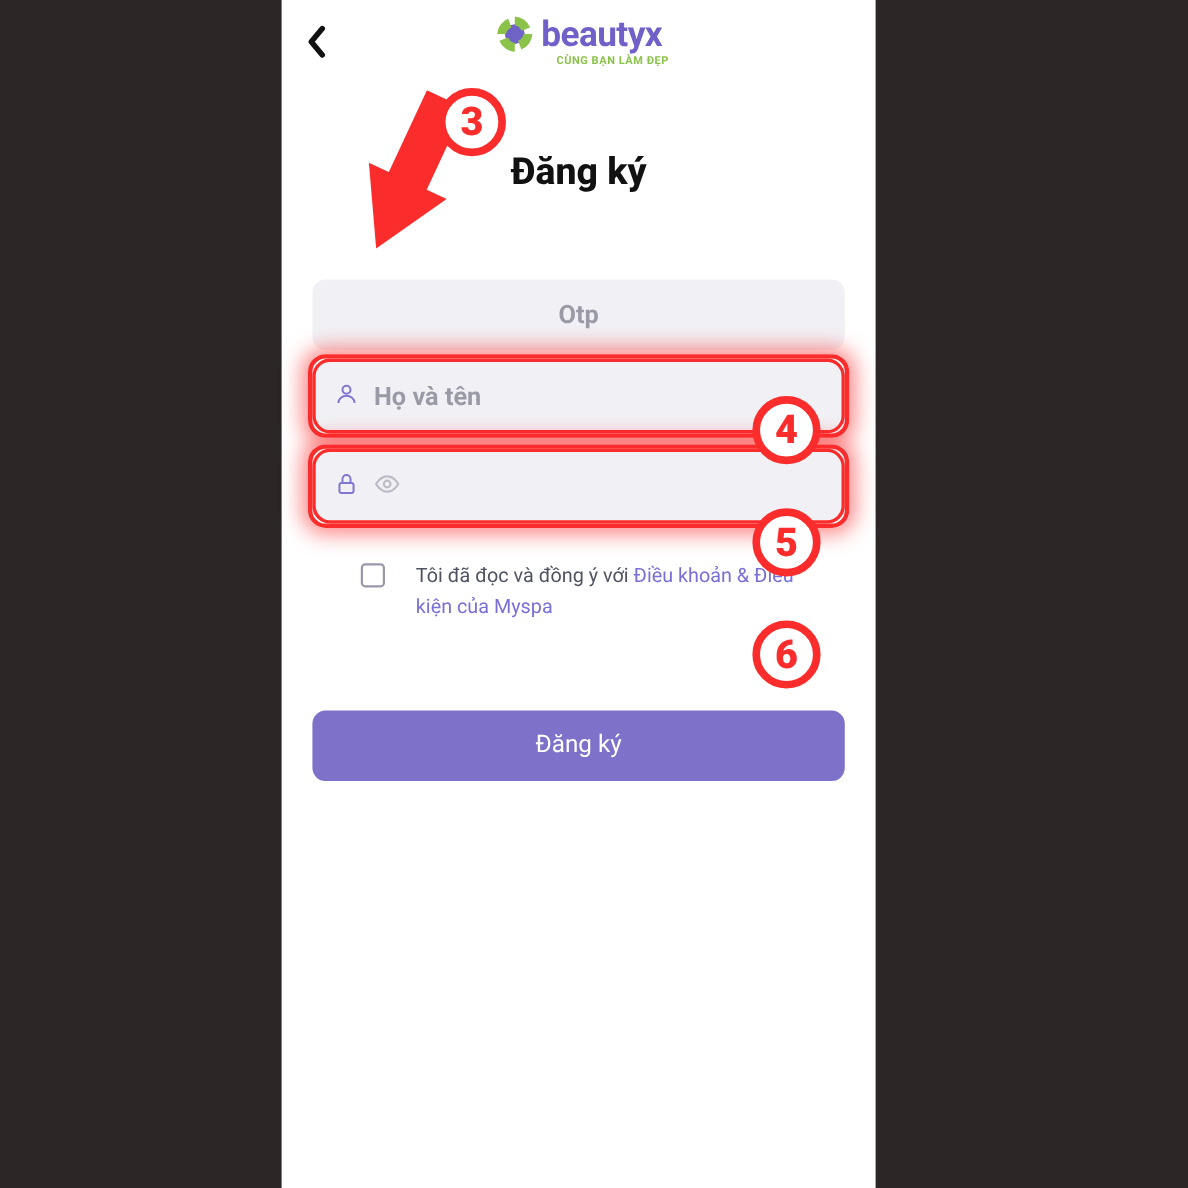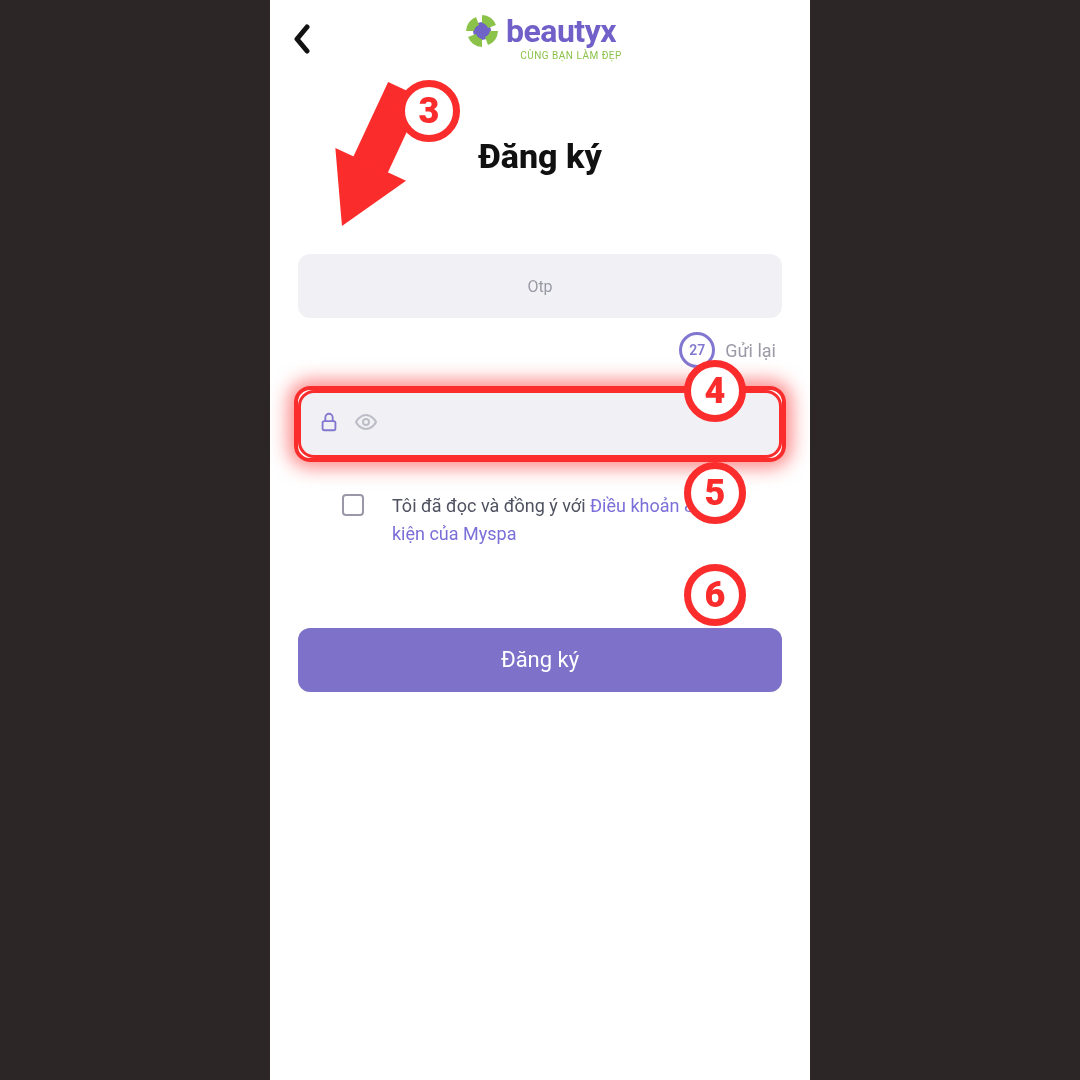--- a/index.html
+++ b/index.html
@@ -1,31 +1,31 @@
 <!DOCTYPE html>
 <html><head>
 <meta charset="utf-8">
 <style>
   *{box-sizing:border-box;margin:0;padding:0;font-family:-apple-system,BlinkMacSystemFont,'Segoe UI',Roboto,Arial,sans-serif;}
   body{background:#2c2626;width:1080px;height:1080px;overflow:hidden;position:relative;}
-  .phone{position:absolute;left:270px;top:0;width:540px;height:1080px;background:#fff;padding:0 16px;}
+  .phone{position:absolute;left:256px;top:0;width:540px;height:1080px;background:#fff;padding:0 16px;}
   .topbar{display:flex;align-items:center;justify-content:center;height:74px;position:relative;}
   .back{position:absolute;left:6px;top:22px;font-size:34px;font-weight:900;}
   .logo{display:flex;flex-direction:column;align-items:center;line-height:1;}
   .logo-row{display:flex;align-items:center;gap:6px;}
   .logo-mark{width:36px;height:36px;position:relative;}
   .logo-mark svg{display:block;}
   .logo-word{font-size:32px;font-weight:700;color:#7060c8;letter-spacing:-.5px;}
   .logo-word .x{color:#7060c8;}
-  .logo-tag{font-size:10px;font-weight:400;color:#8bc34a;letter-spacing:.5px;margin-top:2px;margin-left:62px;}
+  .logo-tag{font-size:10px;font-weight:700;color:#8bc34a;letter-spacing:.5px;margin-top:2px;margin-left:62px;}
   .title{text-align:center;font-size:34px;font-weight:800;color:#111;margin-top:62px;margin-bottom:78px;}
   .form{padding:0 12px;}
   .field{background:#f1f1f5;border-radius:12px;height:64px;display:flex;align-items:center;padding:0 20px;margin-bottom:0;}
   .field.center{justify-content:center;margin-bottom:10px;}
-  .field input{border:none;outline:none;background:transparent;font-size:16px;color:#c2410c;flex:1;width:100%;}
+  .field input{border:none;outline:none;background:transparent;font-size:23px;color:#c2410c;flex:1;width:100%;font-weight:bold;}
   .field input::placeholder{color:#9a9aa6;}
   .field .ico{margin-right:14px;color:#8277d0;flex-shrink:0;}
   .eye{color:#bdbdc7;flex-shrink:0;}
   .resend{display:flex;align-items:center;justify-content:flex-end;gap:10px;height:44px;padding-right:6px;margin-bottom:20px;}
   .cd{width:36px;height:36px;border:3px solid #8277d0;border-radius:50%;display:flex;align-items:center;justify-content:center;font-size:14px;font-weight:600;color:#8277d0;}
   .resend-txt{font-size:18px;color:#9a9aa6;}
   .hiwrap{position:relative;margin-bottom:18px;}
   .hibox{position:absolute;inset:-6px -4px;border:4px solid #fb2c2c;border-radius:16px;box-shadow:0 0 18px 6px rgba(251,44,44,.55);pointer-events:none;}
   .hibox.inner{inset:-2px 0;border-width:3px;box-shadow:none;}
   .terms{display:flex;align-items:flex-start;gap:28px;padding:18px 20px 0 44px;font-size:18px;color:#4f5260;line-height:1.55;}
@@ -69,25 +69,34 @@
     </div>
   </div>
 
   <h1 class="title">Đăng ký</h1>
 
   <div class="form">
 
     <div class="field center">
       <input type="text" style="text-align: center;" placeholder="Otp">
     </div>
-    <div class="resend">
-      <div class="cd">27</div>
-      <span class="resend-txt">Gửi lại</span>
+
+    <div class="hiwrap">
+      <div class="field">
+        <span class="ico">
+          <svg width="22" height="22" viewBox="0 0 24 24" fill="none" stroke="currentColor" stroke-width="2">
+              <circle cx="12" cy="8" r="4"></circle>
+              <path d="M4 21c0-4 4-7 8-7s8 3 8 7"></path>
+            </svg>
+        </span>
+        <input type="text" placeholder="Họ và tên" style="">
+      </div>
+      <div class="hibox"></div>
+      <div class="hibox inner"></div>
     </div>
-
 
 
     <div class="hiwrap">
       <div class="field">
         <span class="ico">
           <svg width="22" height="22" viewBox="0 0 24 24" fill="none" stroke="currentColor" stroke-width="2">
               <rect x="5" y="11" width="14" height="10" rx="2"></rect>
               <path d="M8 11V7a4 4 0 0 1 8 0v4"></path>
             </svg>
         </span>

